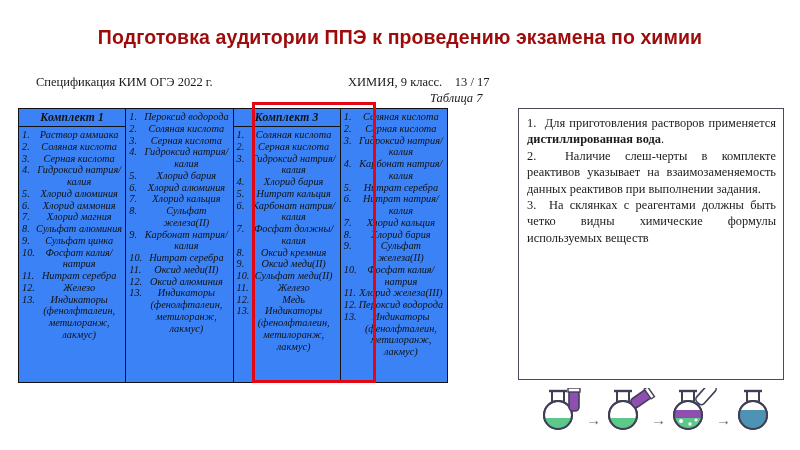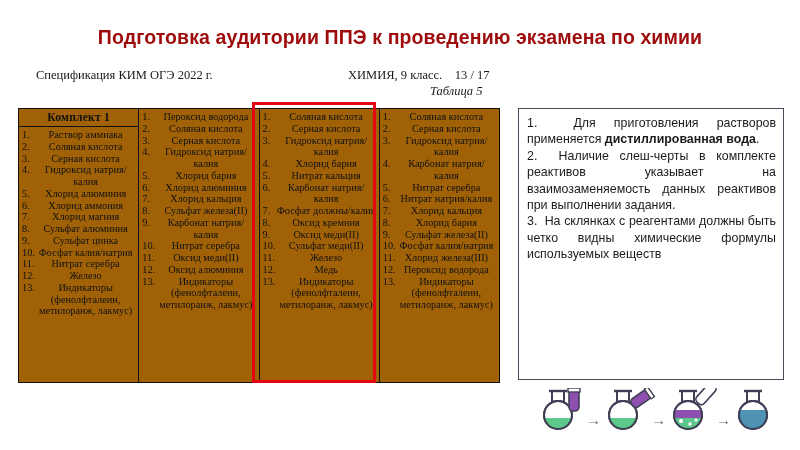--- a/index.html
+++ b/index.html
@@ -19,33 +19,34 @@
     font-size:19.5px;
     color:#9e0b0b;
     letter-spacing:0.1px;
   }
   
   .doc-header{
     position:absolute;left:18px;top:68px;width:480px;
     font-size:12.5px;color:#1a1a1a;
     font-family:"Liberation Serif", serif;
   }
-  .doc-header-row{position:relative;height:15px;}
+  .doc-header-row{position:relative;height:15px;margin-top:7px;}
   .spec{position:absolute;left:18px;top:0;white-space:nowrap;}
   .subj{position:absolute;left:330px;top:0;white-space:nowrap;}
   .tabl{position:absolute;left:412px;top:16px;font-style:italic;font-size:12.5px;}
 
   
   .kit-table{
     position:absolute;left:18px;top:108px;
-    width:482px;height:275px;
+    width:430px;height:275px;
     border:1.2px solid #111;
     box-sizing:border-box;
     display:flex;
-    background:#a16207;
+    background:#3b82f6;
+    font-style:italic;
   }
   .kit-col{
     flex:1 1 0;
     border-right:1.2px solid #111;
     box-sizing:border-box;
     padding:0;
     overflow:hidden;
   }
   .kit-col:last-child{border-right:none;}
   .kit-col-head{
@@ -91,21 +92,21 @@
   }
 
   
   .notes-panel{
     position:absolute;left:518px;top:108px;
     width:266px;height:272px;
     border:1.1px solid #4a4a5a;
     box-sizing:border-box;
     background:#fff;
     padding:6px 7px 4px 8px;
-    font-family:Liberation Sans, sans-serif;
+    font-family:Liberation Serif, serif;
     font-size:12.4px;
     line-height:16.4px;
     color:#1b1b1b;
     overflow:hidden;
   }
   .note{
     text-align:justify;
     text-align-last:left;
     margin:0;
   }
@@ -129,21 +130,21 @@
 
 <div class="slide-title">Подготовка  аудитории ППЭ к проведению экзамена по химии</div>
 
 <div class="doc-header">
   <div class="doc-header-row">
     <span class="spec">Спецификация КИМ ОГЭ 2022 г.</span>
     <span class="subj">
       <span>ХИМИЯ, 9 класс.</span>
       &nbsp;&nbsp;&nbsp;<span>13 / 17</span>
     </span>
-    <span class="tabl">Таблица 5</span>
+    <span class="tabl">Таблица 7</span>
   </div>
 </div>
 
 <div class="kit-table" id="kit-table">
     <div class="kit-col">
       <div class="kit-col-head">Комплект 1</div>
       <ul class="kit-list">
         <li>
           <span class="kit-num">1.</span>
           <span class="kit-txt">Раствор аммиака</span>
@@ -248,20 +249,21 @@
           <span class="kit-num">12.</span>
           <span class="kit-txt">Оксид алюминия</span>
         </li>
         <li>
           <span class="kit-num">13.</span>
           <span class="kit-txt">Индикаторы (фенолфталеин, метилоранж, лакмус)</span>
         </li>
       </ul>
     </div>
     <div class="kit-col">
+      <div class="kit-col-head">Комплект 3</div>
       <ul class="kit-list">
         <li>
           <span class="kit-num">1.</span>
           <span class="kit-txt">Соляная кислота</span>
         </li>
         <li>
           <span class="kit-num">2.</span>
           <span class="kit-txt">Серная кислота</span>
         </li>
         <li>

